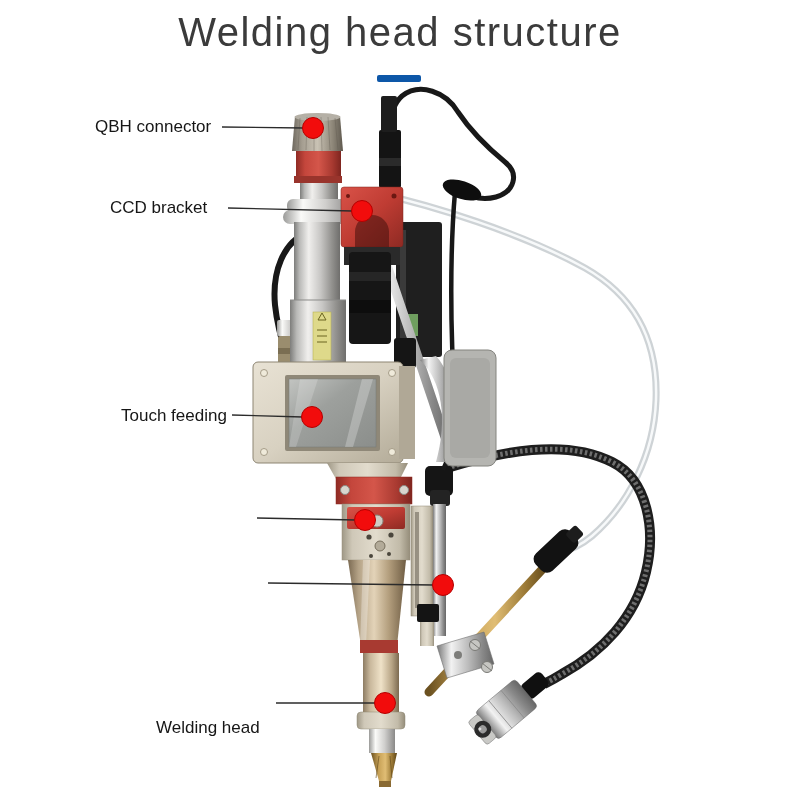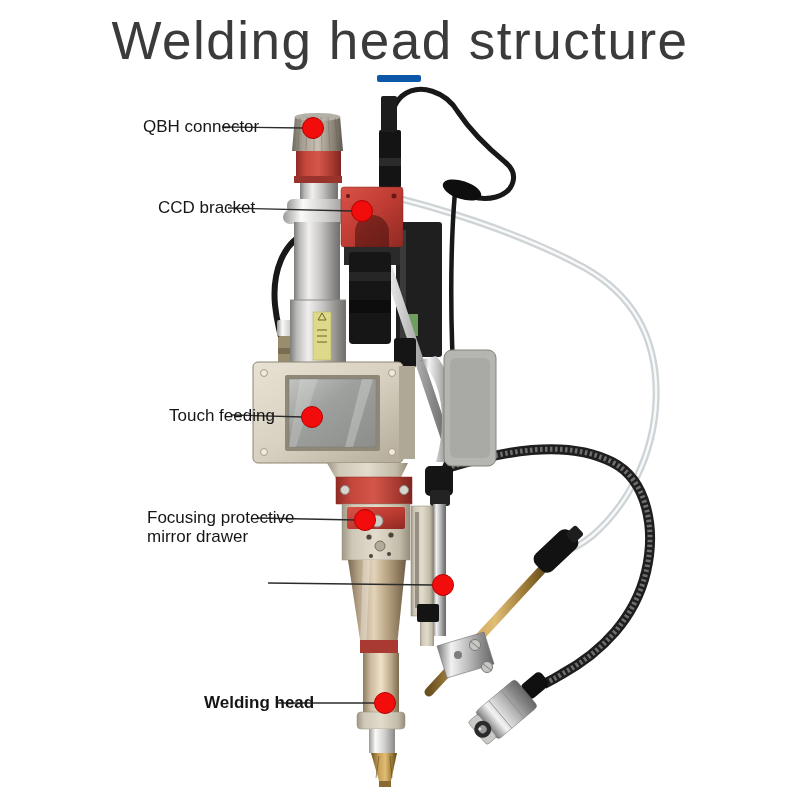--- a/index.html
+++ b/index.html
@@ -1,22 +1,22 @@
 <!DOCTYPE html>
 <html><head>
 <meta charset="utf-8">
 <style>
   html,body{margin:0;padding:0;background:#ffffff;}
   .stage{position:relative;width:800px;height:800px;background:#ffffff;overflow:hidden;
          font-family:"Liberation Sans",sans-serif;}
   .page-title{position:absolute;left:0;top:10px;width:800px;text-align:center;
-      font-size:53px;font-weight:400;letter-spacing:1.5px;color:#3b3b3b;margin:0;}
+      font-size:40px;font-weight:400;letter-spacing:1.5px;color:#3b3b3b;margin:0;}
   .title-underline{position:absolute;left:377px;top:75px;width:44px;height:7px;
       background:#0d57a8;border-radius:2px;}
-  .part-label{position:absolute;font-size:17px;color:#161616;line-height:19px;white-space:nowrap;margin-left:48px;}
+  .part-label{position:absolute;font-size:17px;color:#161616;line-height:19px;white-space:nowrap;}
   .part-label.wrap{white-space:normal;width:164px;}
   svg{position:absolute;left:0;top:0;}
 </style>
 </head>
 <body>
 
 <div class="stage">
 
   <h1 class="page-title">Welding head structure</h1>
   <div class="title-underline"></div>
@@ -272,16 +272,15 @@
       <circle cx="312" cy="417" r="10.5"></circle>
       <circle cx="365" cy="520" r="10.5"></circle>
       <circle cx="443" cy="585" r="10.5"></circle>
       <circle cx="385" cy="703" r="10.5"></circle>
     </g>
   </svg>
 
   <div class="part-label" style="left:95px;top:117px;">QBH connector</div>
   <div class="part-label" style="left:110px;top:198px;">CCD bracket</div>
   <div class="part-label" style="left:121px;top:406px;">Touch feeding</div>
-  <div class="part-label wrap" style="left:99px;top:508px;">Focusing protective mirror drawer</div>
-  <div class="part-label" style="left:156px;top:693px;font-weight:bold;">Welding head</div>
+  <div class="part-label" style="left:156px;top:718px;">Welding head</div>
 
 </div>
 
 </body></html>

